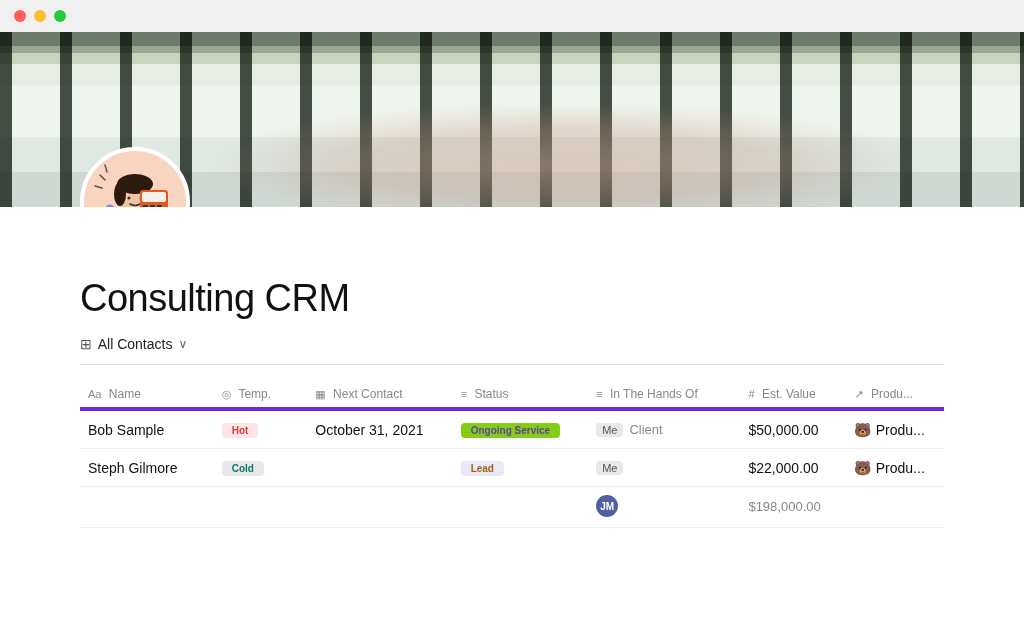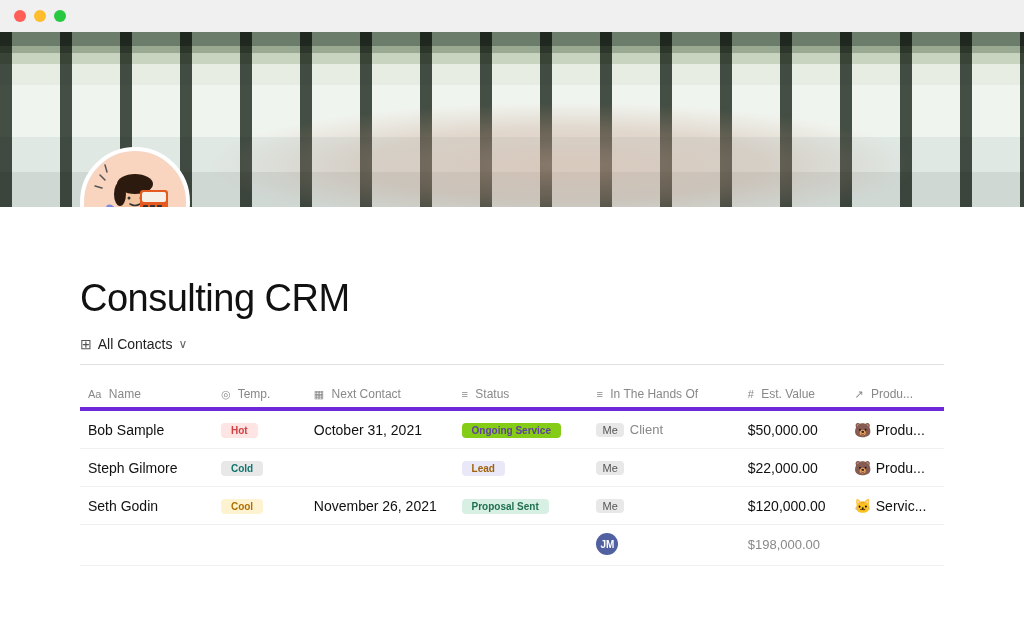--- a/index.html
+++ b/index.html
@@ -411,37 +411,20 @@
             </td>
             <td class="col-hands">
               <div class="hands-cell">
                 <span class="me-badge">Me</span>
               </div>
             </td>
             <td class="col-value">$22,000.00</td>
             <td class="col-product">🐻 Produ...</td>
           </tr>
 
-          <tr>
-            <td class="col-name">Seth Godin</td>
-            <td class="col-temp">
-              <span class="badge badge-cool">Cool</span>
-            </td>
-            <td class="col-next">November 26, 2021</td>
-            <td class="col-status">
-              <span class="badge badge-proposal">Proposal Sent</span>
-            </td>
-            <td class="col-hands">
-              <div class="hands-cell">
-                <span class="me-badge">Me</span>
-              </div>
-            </td>
-            <td class="col-value">$120,000.00</td>
-            <td class="col-product">🐱 Servic...</td>
-          </tr>
 
           <tr class="footer-row">
             <td colspan="4"></td>
             <td>
               <span class="jm-avatar">JM</span>
             </td>
             <td>$198,000.00</td>
             <td></td>
           </tr>
         </tbody>

